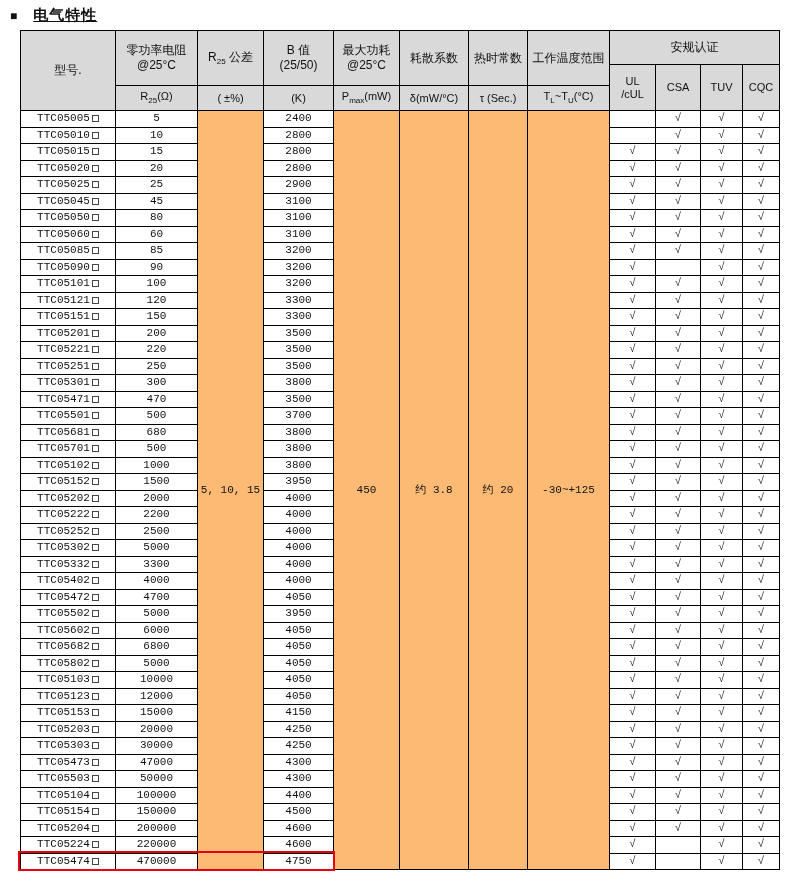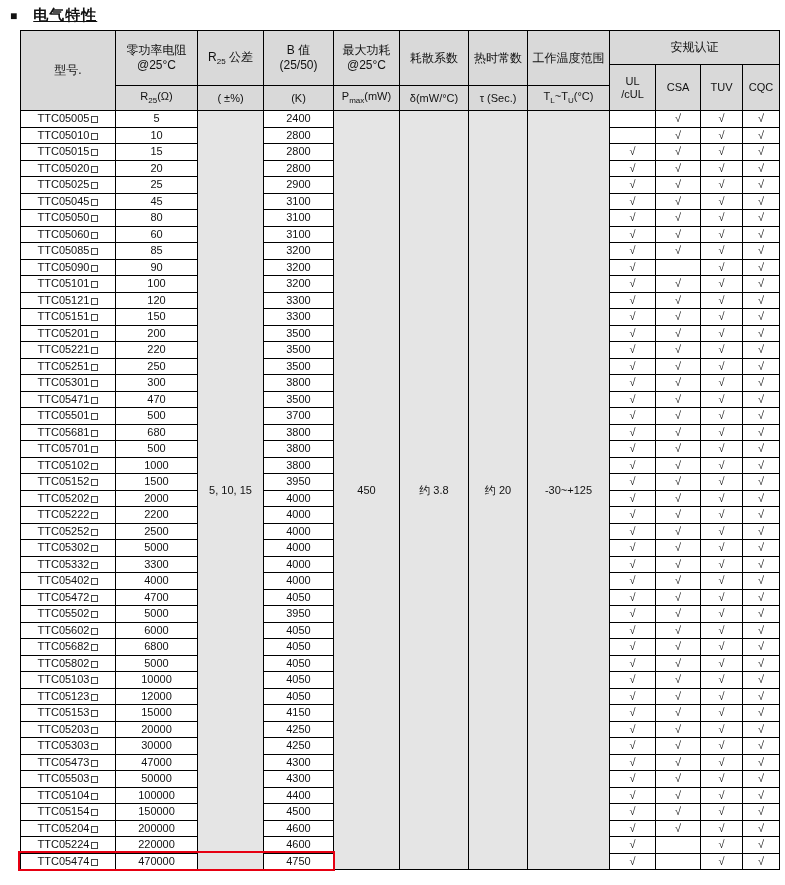--- a/index.html
+++ b/index.html
@@ -20,26 +20,26 @@
     overflow:hidden;
   }
   thead th { background:#d9d9d9; font-weight:normal; }
   thead tr.hr1 { height:34px; }
   thead tr.hr2 { height:21px; }
   thead tr.hr3 { height:25px; }
   th.cn { font-size:12px; }
   th.pre { white-space:pre-line; line-height:1.25; }
   th.unit { font-size:11px; }
   th.cert-name { font-size:11px; line-height:1.1; }
-  tbody tr { height:16.5px; }
+  tbody tr { height:16.5px;font-family:Liberation Mono, monospace; }
   tbody td { font-size:11px; line-height:1; }
   td.model-cell { font-size:11px; }
   .sq { display:inline-block; width:7px; height:7px; border:1px solid #444;
         margin-left:2px; vertical-align:-1px; background:#fff; }
-  td.merged { font-size:11px; background:#e5e5e5; }
+  td.merged { font-size:11px; background:#fdba74; }
   td.cert-cell { font-size:11px; color:#222; }
   .red-box { position:absolute; border:2px solid #e60012; pointer-events:none; }
   sub { font-size:8px; }
 </style>
 </head>
 <body>
 
 <div class="section-title">
   <span class="bullet">■</span>
   <span class="title-text">电气特性</span>

